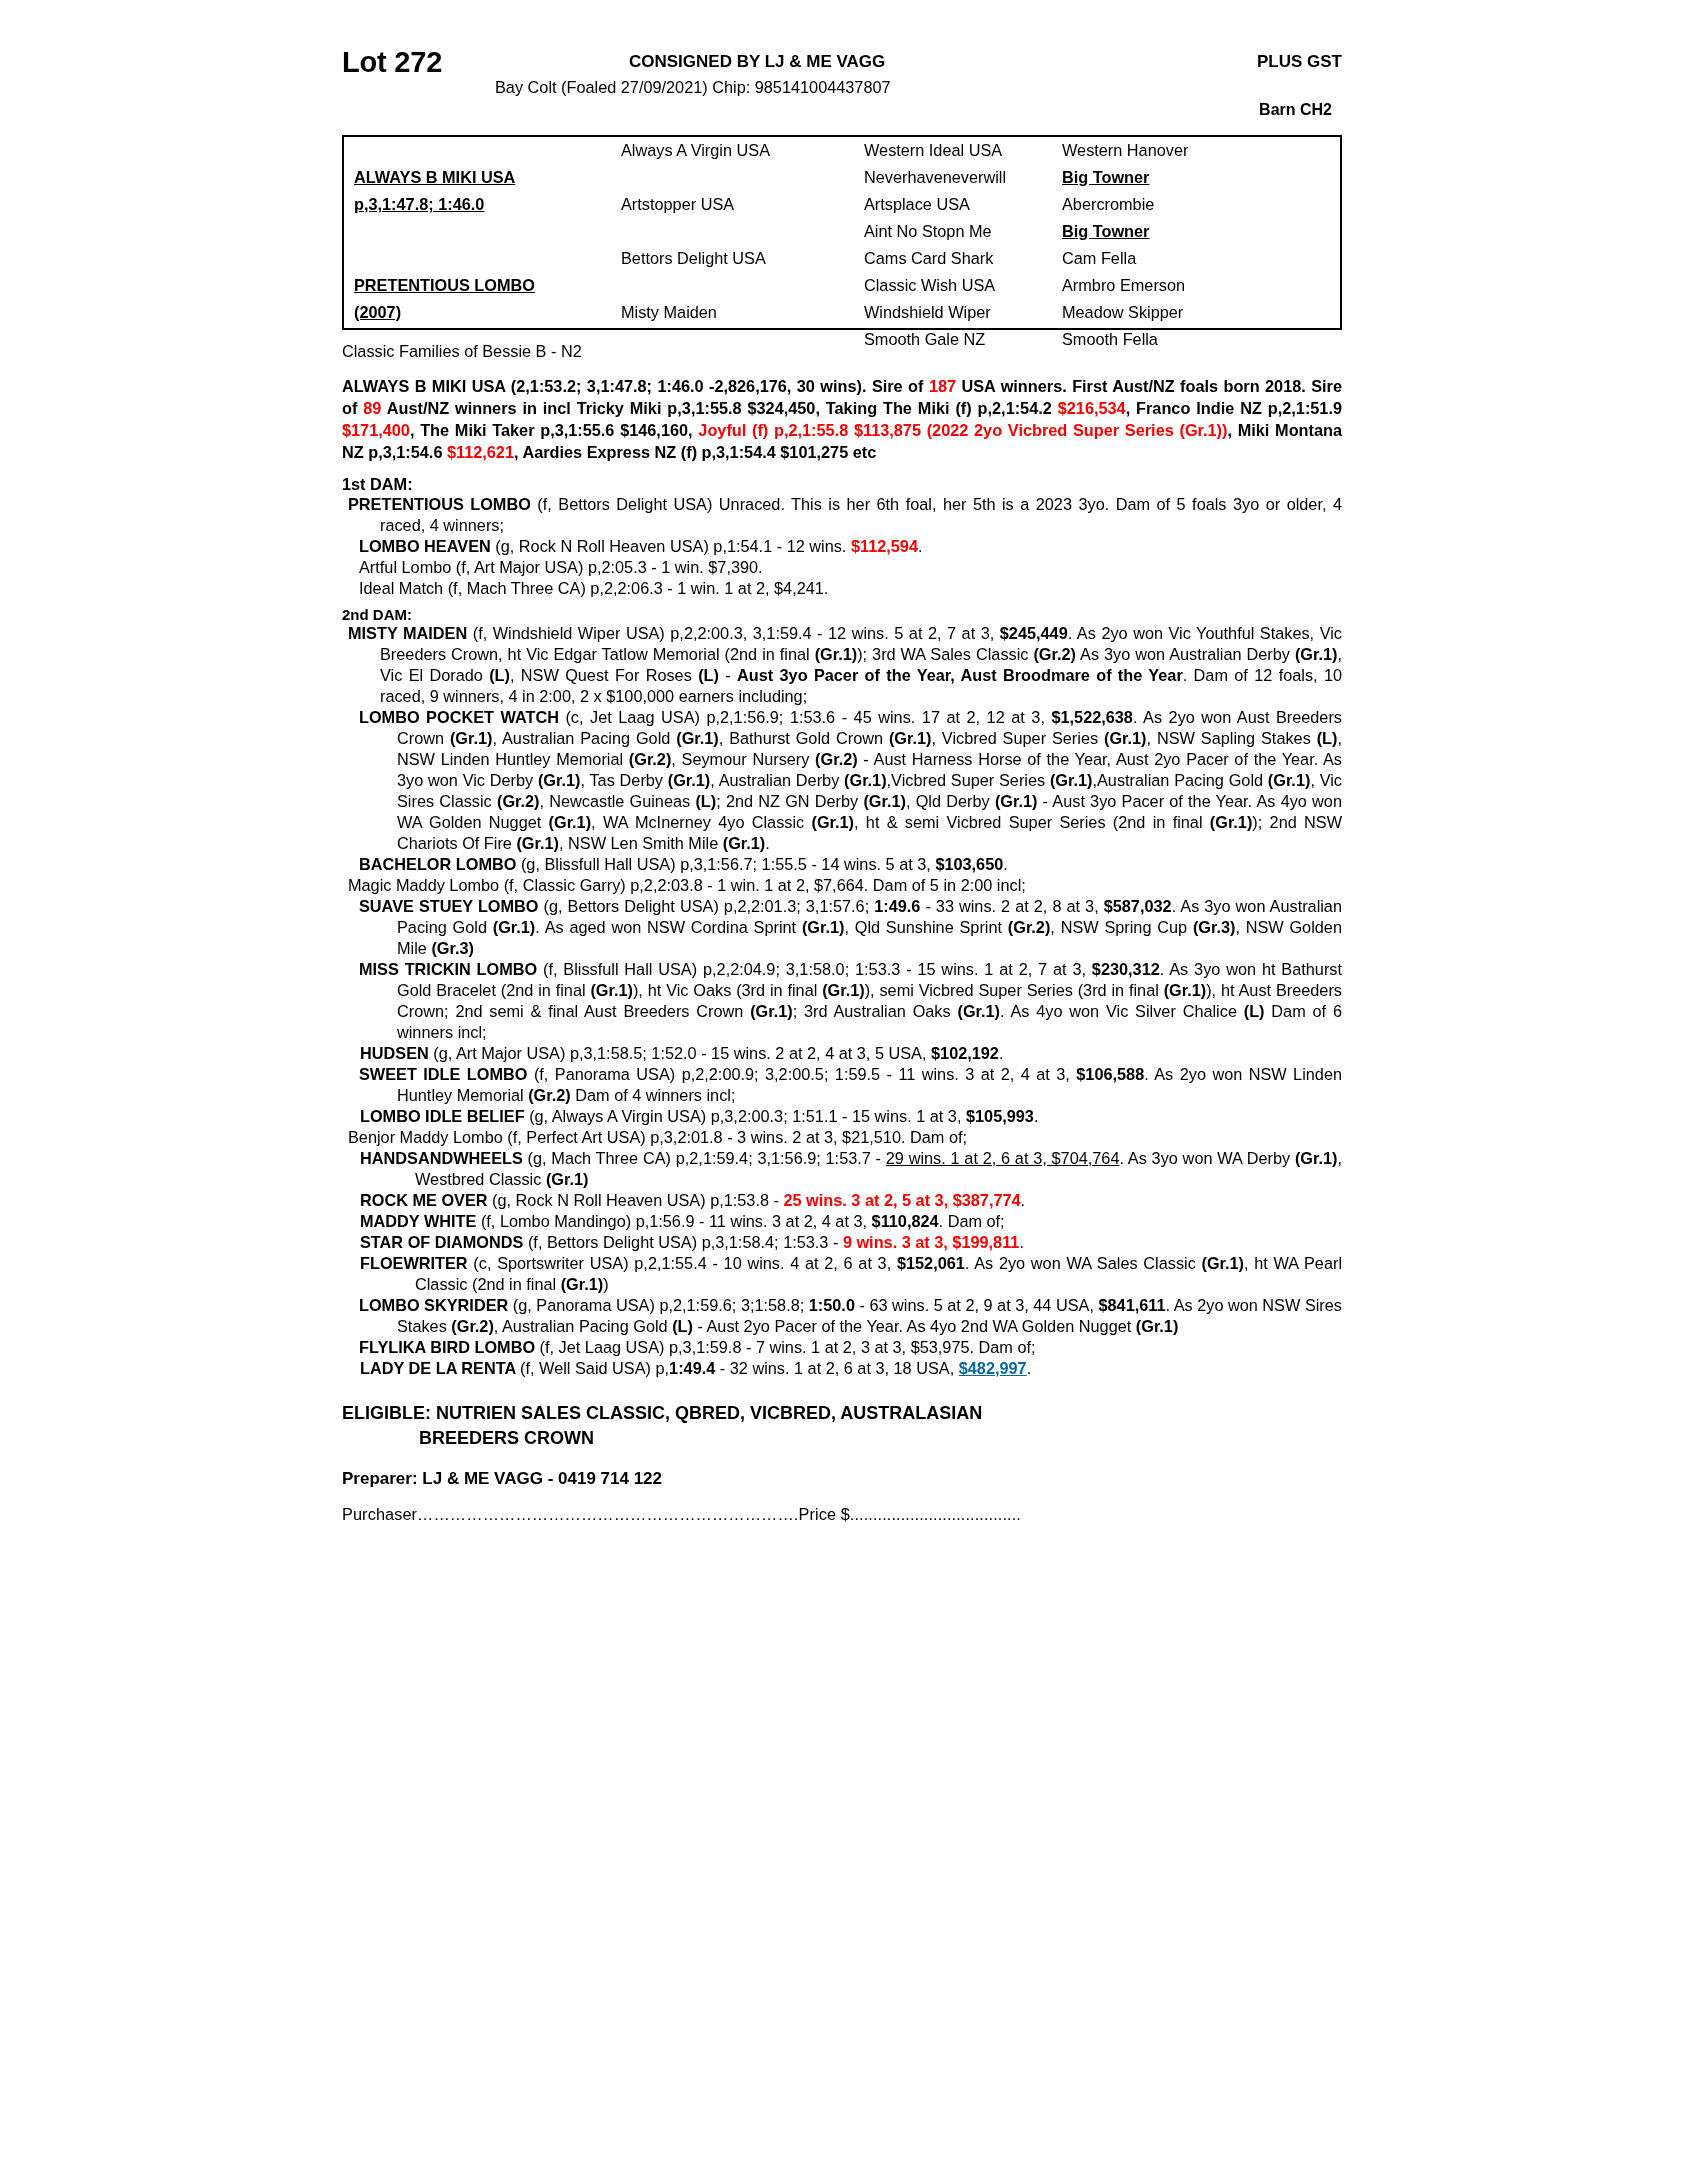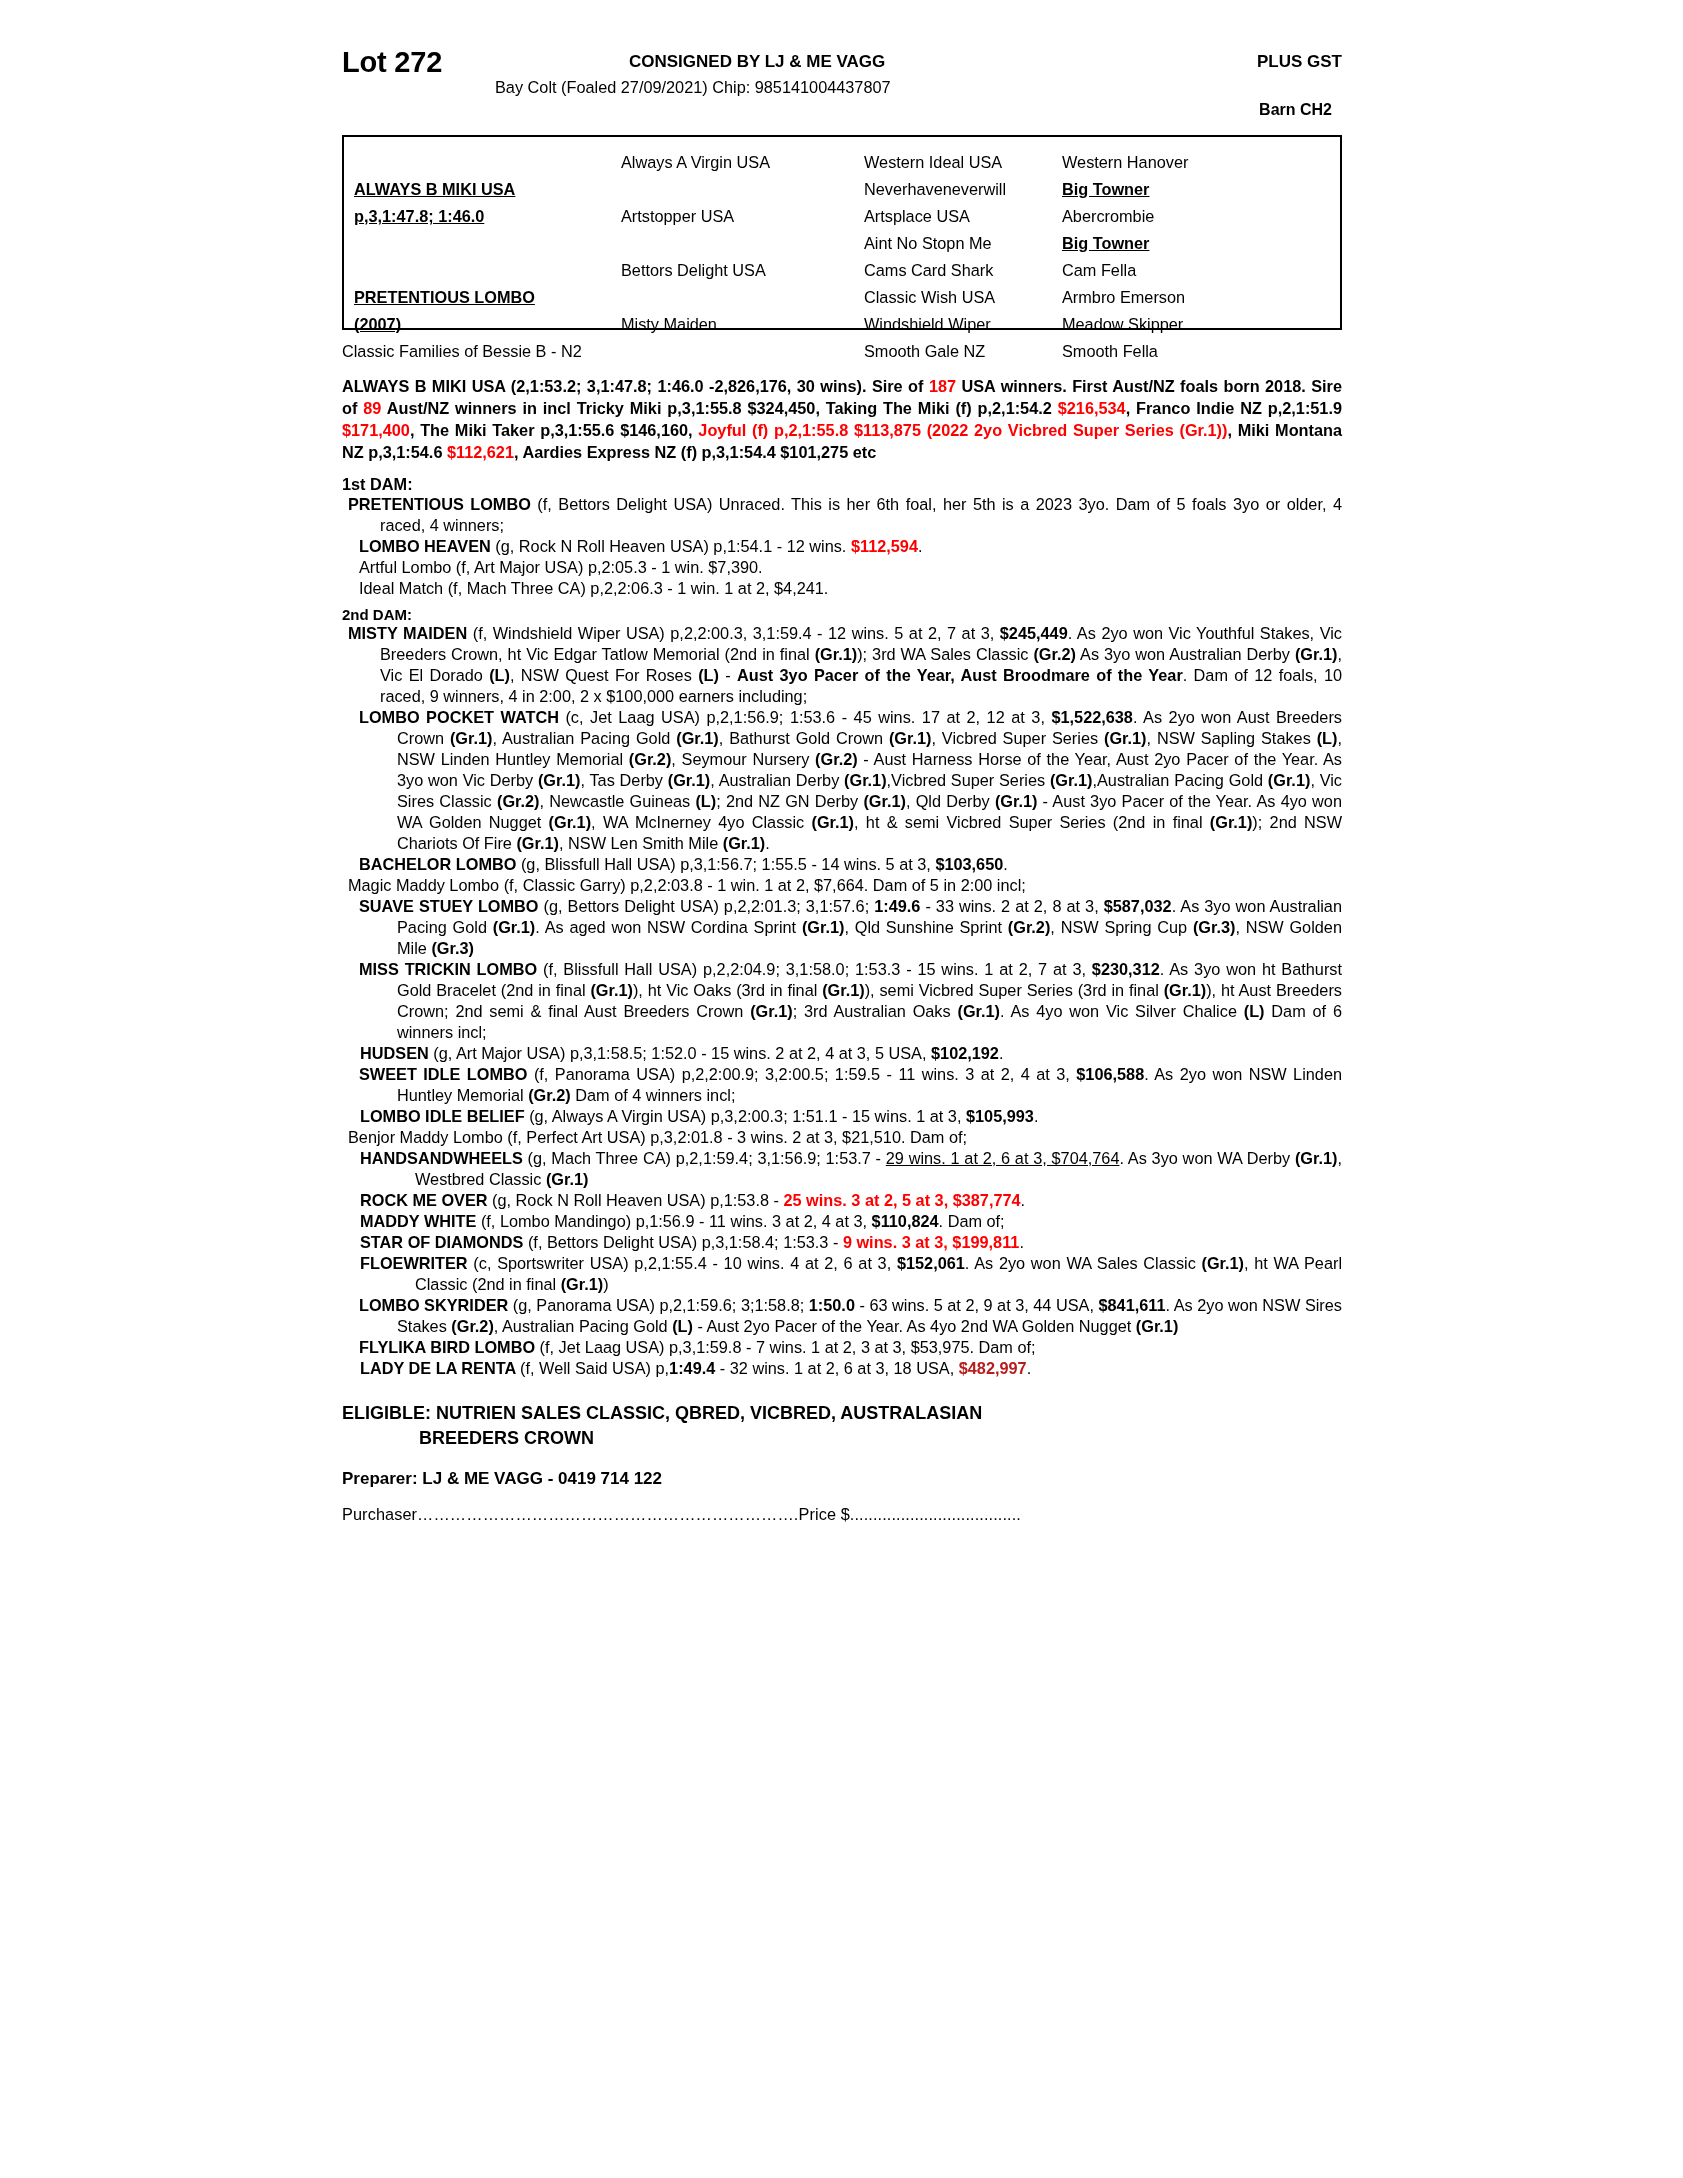--- a/index.html
+++ b/index.html
@@ -71,21 +71,21 @@
   .ped {
     border: 2px solid #000;
     width: 1000px;
     box-sizing: border-box;
     margin-top: 4px;
     position: relative;
     height: 195px;
   }
   .ped-col {
     position: absolute;
-    top: 12px;
+    top: 0;
     height: 100%;
   }
   .c1 { left: 0; width: 277px; }
   .c2 { left: 277px; width: 243px; }
   .c3 { left: 520px; width: 198px; }
   .c4 { left: 718px; width: 280px; }
 
   .ped-line {
     font-size: 16.3px;
     line-height: 27px;
@@ -226,21 +226,21 @@
         <p class="t i1"><span style="font-weight: bold;">SWEET IDLE LOMBO </span><span>(f, Panorama USA) p,2,2:00.9; 3,2:00.5; 1:59.5 - 11 wins. 3 at 2, 4 at 3, </span><span style="font-weight: bold;">$106,588</span><span>. As 2yo won NSW Linden Huntley Memorial </span><span style="font-weight: bold;">(Gr.2)</span><span> Dam of 4 winners incl;</span></p>
         <p class="t i2"><span style="font-weight: bold;">LOMBO IDLE BELIEF </span><span>(g, Always A Virgin USA) p,3,2:00.3; 1:51.1 - 15 wins. 1 at 3, </span><span style="font-weight: bold;">$105,993</span><span>.</span></p>
         <p class="t i0b"><span>Benjor Maddy Lombo (f, Perfect Art USA) p,3,2:01.8 - 3 wins. 2 at 3, $21,510. Dam of;</span></p>
         <p class="t i2"><span style="font-weight: bold;">HANDSANDWHEELS </span><span>(g, Mach Three CA) p,2,1:59.4; 3,1:56.9; 1:53.7 - </span><span style="color: #000000; text-decoration: underline;">29 wins. 1 at 2, 6 at 3, $704,764</span><span>. As 3yo won WA Derby </span><span style="font-weight: bold;">(Gr.1)</span><span>, Westbred Classic </span><span style="font-weight: bold;">(Gr.1)</span></p>
         <p class="t i2"><span style="font-weight: bold;">ROCK ME OVER </span><span>(g, Rock N Roll Heaven USA) p,1:53.8 - </span><span style="color: rgb(255, 0, 0); font-weight: bold;">25 wins. 3 at 2, 5 at 3, $387,774</span><span>.</span></p>
         <p class="t i2"><span style="font-weight: bold;">MADDY WHITE </span><span>(f, Lombo Mandingo) p,1:56.9 - 11 wins. 3 at 2, 4 at 3, </span><span style="font-weight: bold;">$110,824</span><span>. Dam of;</span></p>
         <p class="t i2 extra"><span style="font-weight: bold;">STAR OF DIAMONDS </span><span>(f, Bettors Delight USA) p,3,1:58.4; 1:53.3 - </span><span style="color: rgb(255, 0, 0); font-weight: bold;">9 wins. 3 at 3, $199,811</span><span>.</span></p>
         <p class="t i2"><span style="font-weight: bold;">FLOEWRITER </span><span>(c, Sportswriter USA) p,2,1:55.4 - 10 wins. 4 at 2, 6 at 3, </span><span style="font-weight: bold;">$152,061</span><span>. As 2yo won WA Sales Classic </span><span style="font-weight: bold;">(Gr.1)</span><span>, ht WA Pearl Classic (2nd in final </span><span style="font-weight: bold;">(Gr.1)</span><span>)</span></p>
         <p class="t i1"><span style="font-weight: bold;">LOMBO SKYRIDER </span><span>(g, Panorama USA) p,2,1:59.6; 3;1:58.8; </span><span style="font-weight: bold;">1:50.0</span><span> - 63 wins. 5 at 2, 9 at 3, 44 USA, </span><span style="font-weight: bold;">$841,611</span><span>. As 2yo won NSW Sires Stakes </span><span style="font-weight: bold;">(Gr.2)</span><span>, Australian Pacing Gold </span><span style="font-weight: bold;">(L)</span><span> - Aust 2yo Pacer of the Year. As 4yo 2nd WA Golden Nugget </span><span style="font-weight: bold;">(Gr.1)</span></p>
         <p class="t i1"><span style="font-weight: bold;">FLYLIKA BIRD LOMBO </span><span>(f, Jet Laag USA) p,3,1:59.8 - 7 wins. 1 at 2, 3 at 3, $53,975. Dam of;</span></p>
-        <p class="t i2"><span style="font-weight: bold;">LADY DE LA RENTA </span><span>(f, Well Said USA) p,</span><span style="font-weight: bold;">1:49.4</span><span> - 32 wins. 1 at 2, 6 at 3, 18 USA, </span><span style="color: #b91c1c; font-weight: bold;">$482,997</span><span>.</span></p>
+        <p class="t i2"><span style="font-weight: bold;">LADY DE LA RENTA </span><span>(f, Well Said USA) p,</span><span style="font-weight: bold;">1:49.4</span><span> - 32 wins. 1 at 2, 6 at 3, 18 USA, </span><span style="color: #0369a1; font-weight: bold; text-decoration: underline;">$482,997</span><span>.</span></p>
       </div>
 
     <div class="eligible">
       <span>ELIGIBLE: NUTRIEN SALES CLASSIC, QBRED, VICBRED, AUSTRALASIAN</span>
       <span class="ind">BREEDERS CROWN</span>
     </div>
     <div class="preparer">Preparer: LJ &amp; ME VAGG - 0419 714 122</div>
     <div class="purchaser">Purchaser…………………………………………………………….Price $.....................................</div>
 
   </div>

